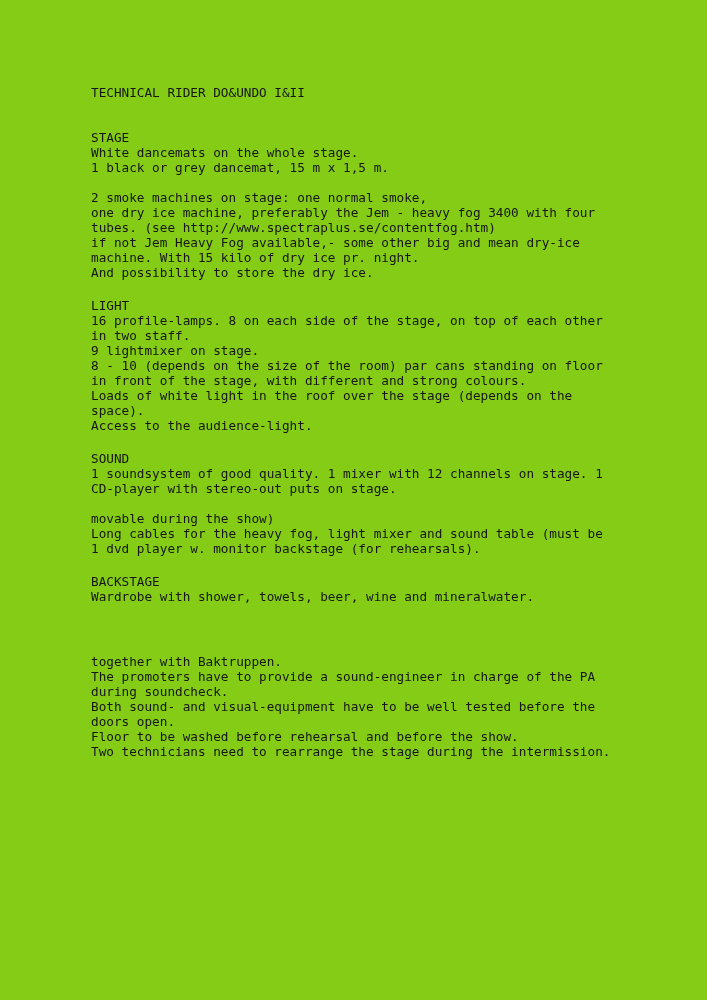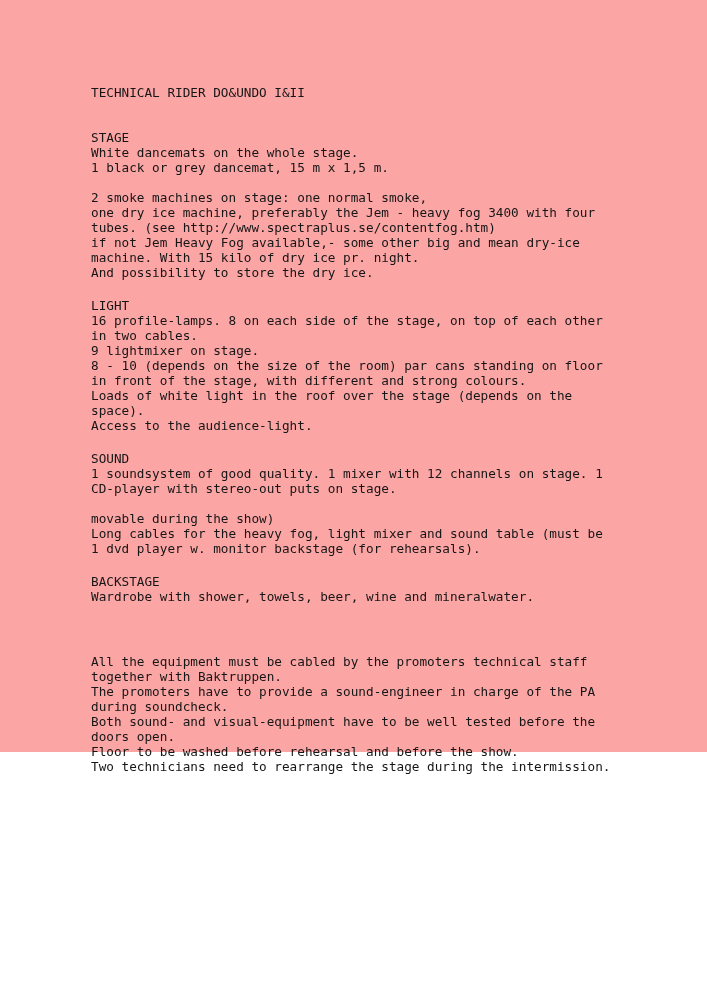--- a/index.html
+++ b/index.html
@@ -8,23 +8,23 @@
     background: #ffffff;
   }
   body {
     width: 707px;
     height: 1000px;
     overflow: hidden;
   }
   .page {
     box-sizing: border-box;
     width: 707px;
-    height: 752px;
+    height: 1000px;
     padding: 85px 20px 0 91px;
-    background: #fca5a5;
+    background: #84cc16;
     font-family: "DejaVu Sans Mono", "Liberation Mono", monospace;
     font-size: 12.7px;
     line-height: 15px;
     color: #161616;
   }
   .line, .heading, .title {
     min-height: 15px;
     line-height: 15px;
     white-space: pre-wrap;
     font-weight: normal;
@@ -52,21 +52,21 @@
     <div class="line">one dry ice machine, preferably the Jem - heavy fog 3400 with four</div>
     <div class="line">tubes. (see http://www.spectraplus.se/contentfog.htm)</div>
     <div class="line">if not Jem Heavy Fog available,- some other big and mean dry-ice</div>
     <div class="line">machine. With 15 kilo of dry ice pr. night.</div>
     <div class="line">And possibility to store the dry ice.</div>
   </div>
 
   <div class="section">
     <div class="heading">LIGHT</div>
     <div class="line">16 profile-lamps. 8 on each side of the stage, on top of each other</div>
-    <div class="line">in two cables.</div>
+    <div class="line">in two staff.</div>
     <div class="line">9 lightmixer on stage.</div>
     <div class="line">8 - 10 (depends on the size of the room) par cans standing on floor</div>
     <div class="line">in front of the stage, with different and strong colours.</div>
     <div class="line">Loads of white light in the roof over the stage (depends on the</div>
     <div class="line">space).</div>
     <div class="line">Access to the audience-light.</div>
   </div>
 
   <div class="section">
     <div class="heading">SOUND</div>
@@ -77,21 +77,20 @@
     <div class="line">Long cables for the heavy fog, light mixer and sound table (must be</div>
     <div class="line">1 dvd player w. monitor backstage (for rehearsals).</div>
   </div>
 
   <div class="section">
     <div class="heading">BACKSTAGE</div>
     <div class="line">Wardrobe with shower, towels, beer, wine and mineralwater.</div>
   </div>
 
   <div class="notes">
-    <div class="line">All the equipment must be cabled by the promoters technical staff</div>
     <div class="line">together with Baktruppen.</div>
     <div class="line">The promoters have to provide a sound-engineer in charge of the PA</div>
     <div class="line">during soundcheck.</div>
     <div class="line">Both sound- and visual-equipment have to be well tested before the</div>
     <div class="line">doors open.</div>
     <div class="line">Floor to be washed before rehearsal and before the show.</div>
     <div class="line">Two technicians need to rearrange the stage during the intermission.</div>
   </div>
 
 </div>

